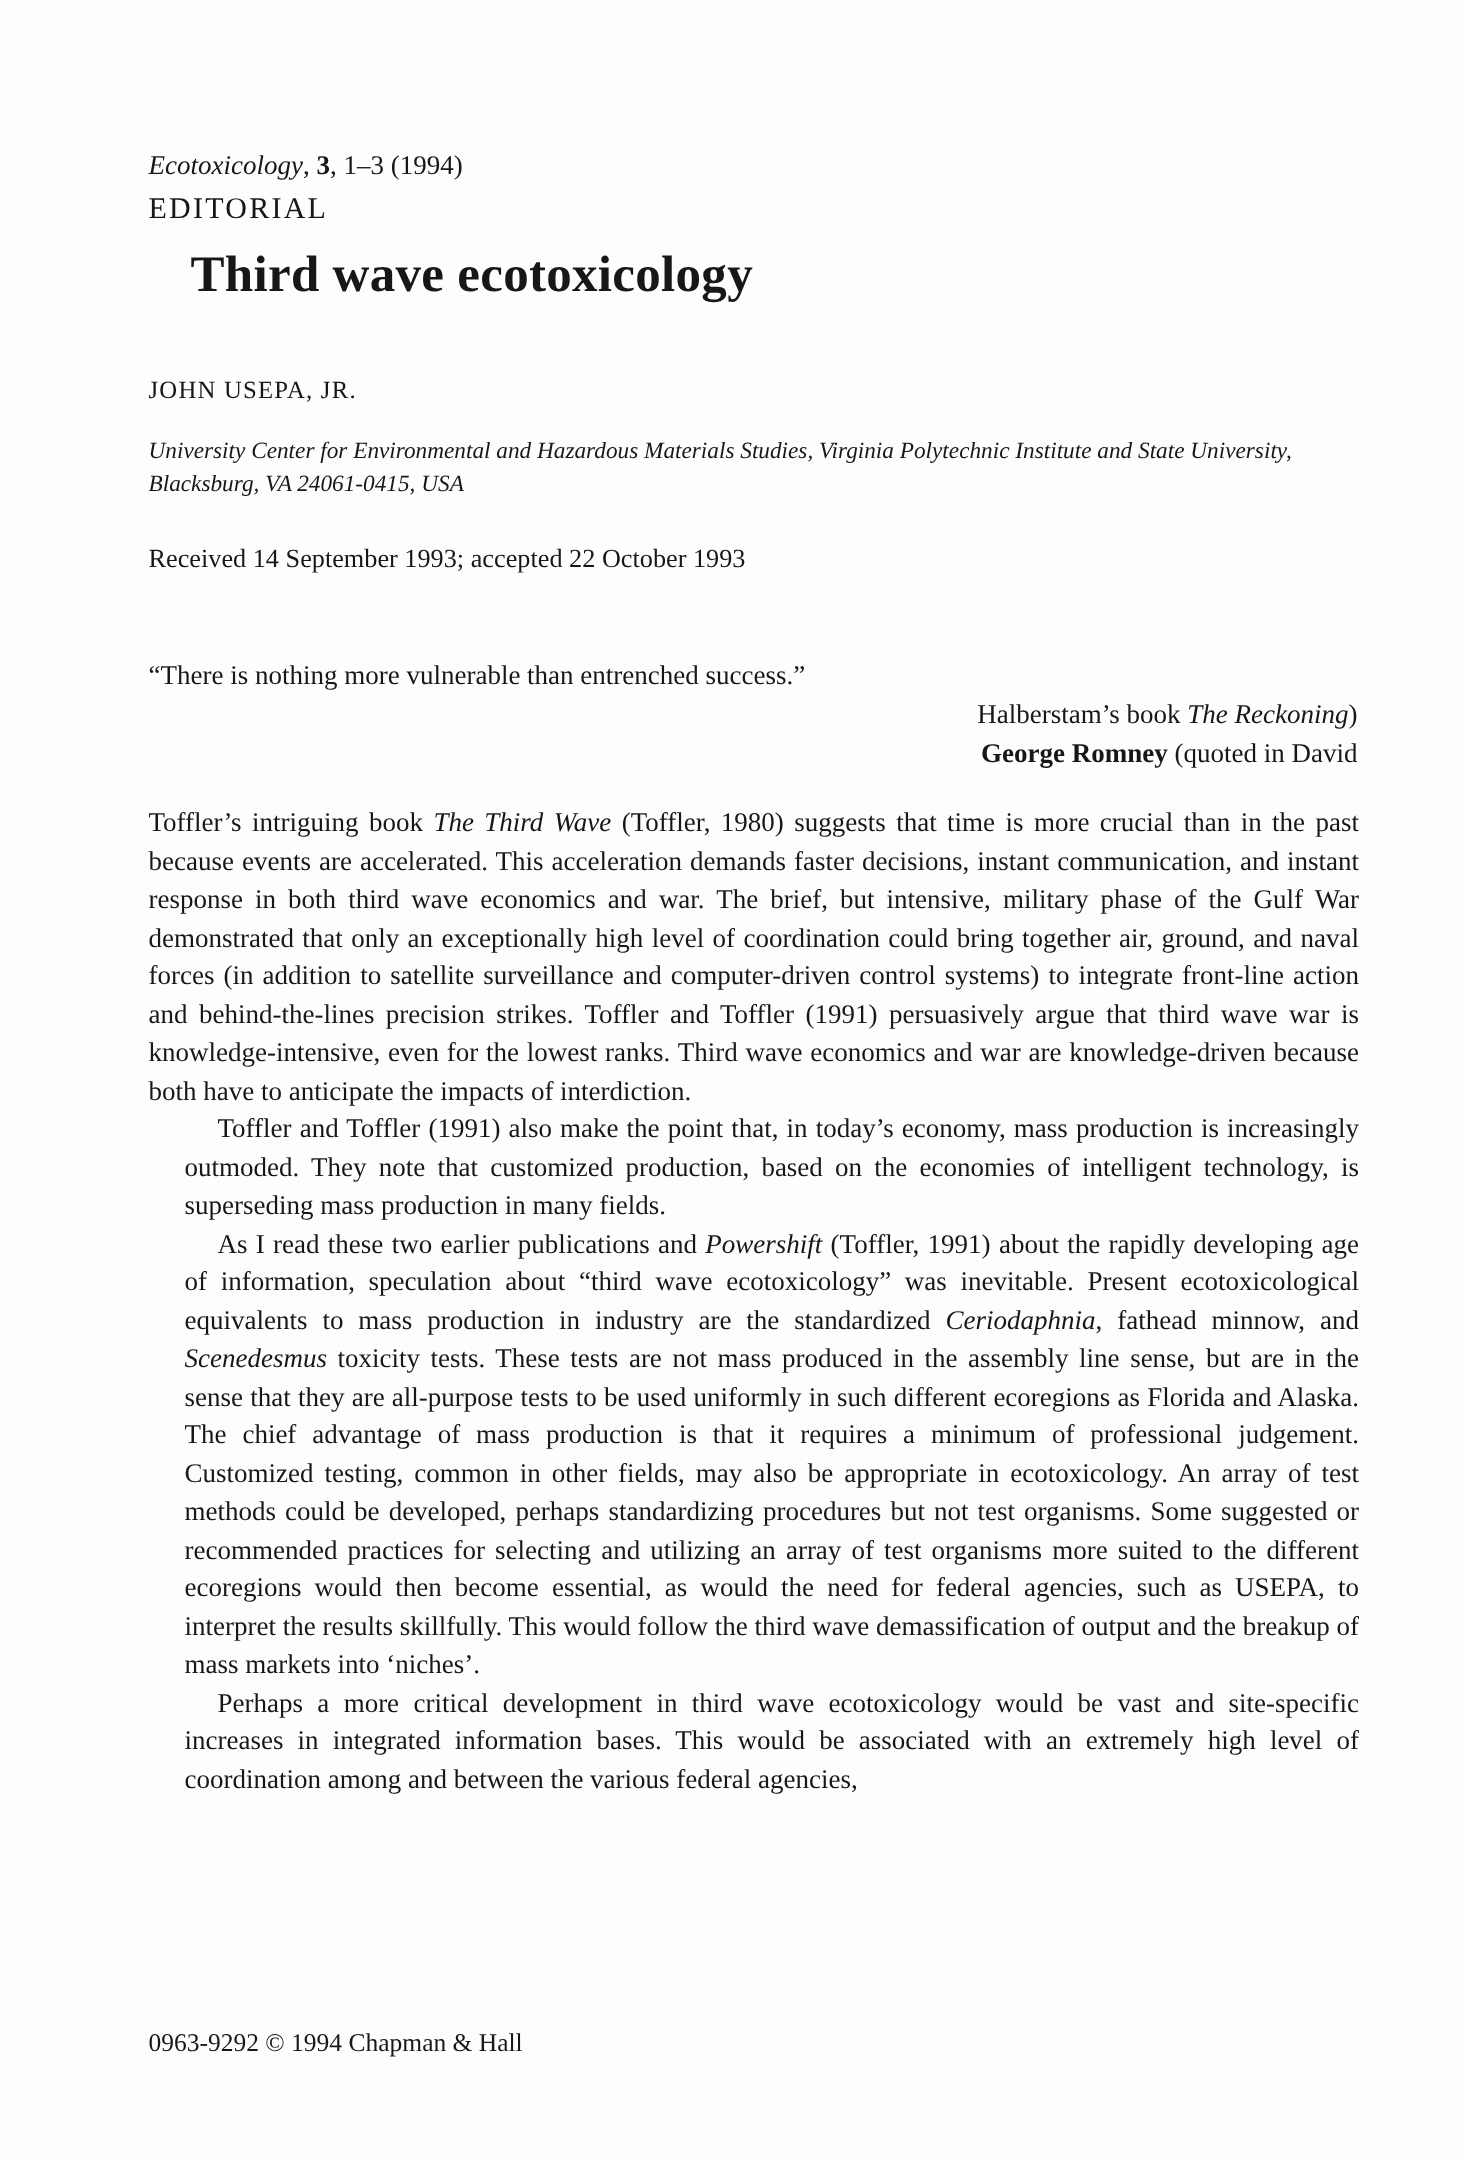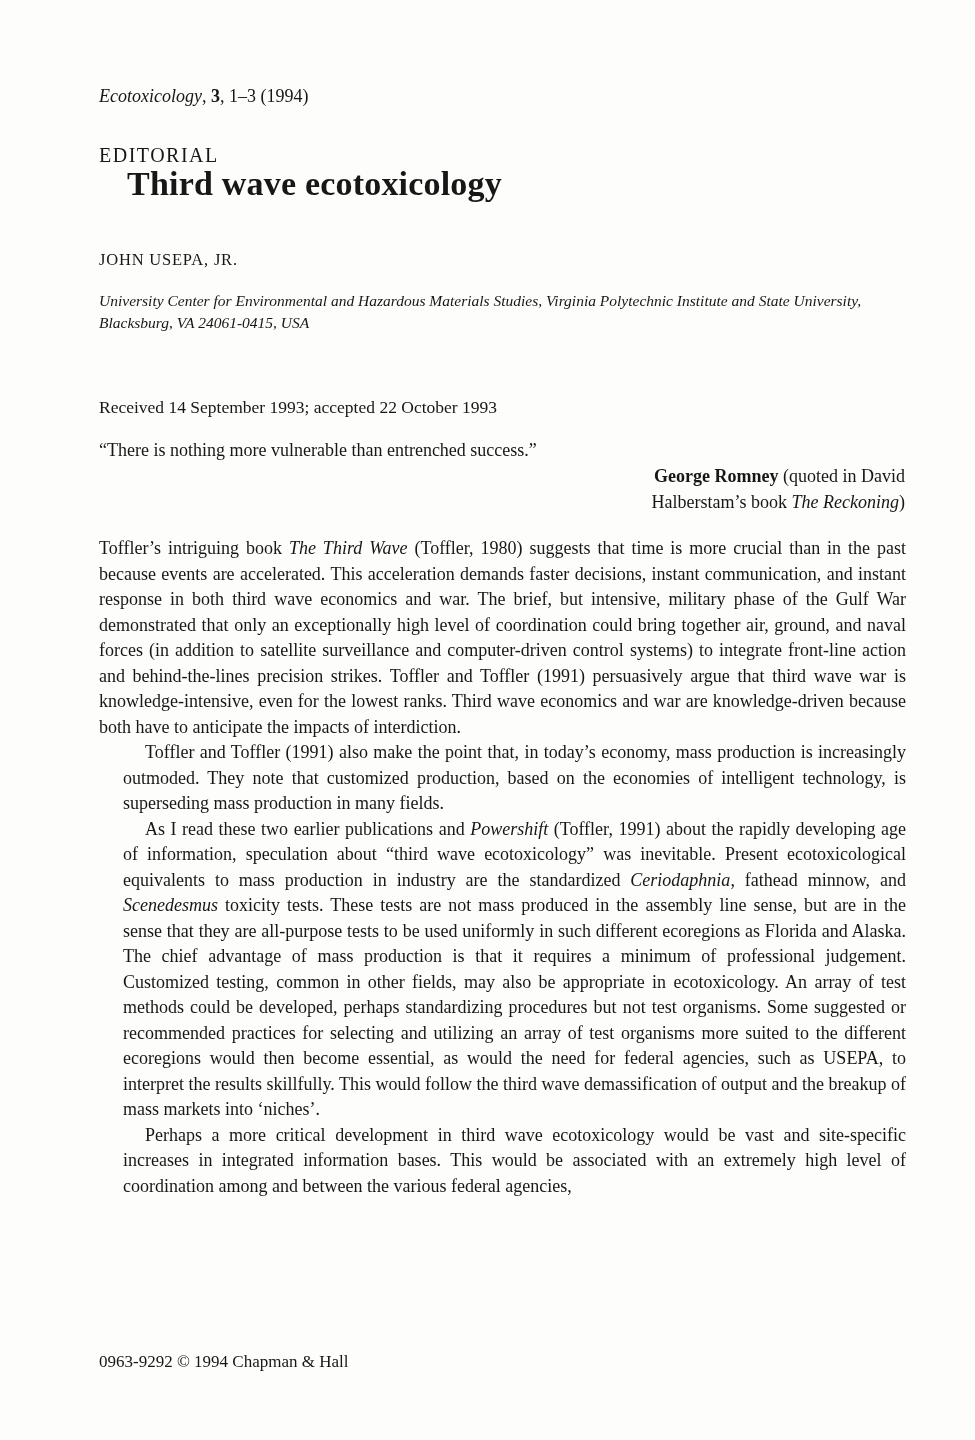--- a/index.html
+++ b/index.html
@@ -10,26 +10,26 @@
     background: #fdfdfb;
     color: #171717;
     font-family: "Liberation Serif", "DejaVu Serif", serif;
     position: relative;
     overflow: hidden;
   }
   .abs { position: absolute; left: 99px; margin: 0; }
   .i { font-style: italic; }
   .b { font-weight: bold; }
 
-  .journal-line   { top: 86px;  font-size: 18px; }
-  .section-label  { top: 144px; font-size: 20px; letter-spacing: 1.5px; }
+  .journal-line   { top: 100px;  font-size: 18px; }
+  .section-label  { top: 128px; font-size: 20px; letter-spacing: 1.5px; }
   .article-title  { top: 165px; font-size: 34px; font-weight: bold; letter-spacing: 0.2px; margin-left: 28px; }
   .author-name    { top: 250px; font-size: 16.5px; letter-spacing: 0.8px; }
   .affiliation    { top: 290px; width: 806px; font-size: 15.5px; font-style: italic; line-height: 22px; }
-  .received       { top: 362px; font-size: 17.5px; margin-top: 35px; }
+  .received       { top: 362px; font-size: 17.5px; }
 
   .epigraph       { top: 437px; width: 806px; font-size: 18px; line-height: 26px; }
   .epigraph .attr { text-align: right; }
 
   .body-text      { top: 536px; width: 807px; font-size: 18px; line-height: 25.5px; text-align: justify; }
   .body-text p    { margin: 0; }
   .body-text p.indent { text-indent: 22px; margin-left: 24px; }
 
   .footer-line    { top: 1352px; font-size: 17px; }
 </style>
@@ -45,22 +45,22 @@
   <h1 class="abs article-title">Third wave ecotoxicology</h1>
 
   <div class="abs author-name">JOHN USEPA, JR.</div>
 
   <div class="abs affiliation">University Center for Environmental and Hazardous Materials Studies, Virginia Polytechnic Institute and State University, Blacksburg, VA 24061-0415, USA</div>
 
   <div class="abs received">Received 14 September 1993; accepted 22 October 1993</div>
 
   <div class="abs epigraph">
     <div>“There is nothing more vulnerable than entrenched success.”</div>
+    <div class="attr"><span>Halberstam’s book </span><span class="i">The Reckoning</span><span>)</span></div>
     <div class="attr"><span class="b">George Romney</span><span> (quoted in David</span></div>
-    <div class="attr"><span>Halberstam’s book </span><span class="i">The Reckoning</span><span>)</span></div>
   </div>
 
   <div class="abs body-text">
     <p><span>Toffler’s intriguing book </span><span class="i">The Third Wave</span><span> (Toffler, 1980) suggests that time is more crucial than in the past because events are accelerated. This acceleration demands faster decisions, instant communication, and instant response in both third wave economics and war. The brief, but intensive, military phase of the Gulf War demonstrated that only an exceptionally high level of coordination could bring together air, ground, and naval forces (in addition to satellite surveillance and computer-driven control systems) to integrate front-line action and behind-the-lines precision strikes. Toffler and Toffler (1991) persuasively argue that third wave war is knowledge-intensive, even for the lowest ranks. Third wave economics and war are knowledge-driven because both have to anticipate the impacts of interdiction.</span></p>
     <p class="indent"><span>Toffler and Toffler (1991) also make the point that, in today’s economy, mass production is increasingly outmoded. They note that customized production, based on the economies of intelligent technology, is superseding mass production in many fields.</span></p>
     <p class="indent"><span>As I read these two earlier publications and </span><span class="i">Powershift</span><span> (Toffler, 1991) about the rapidly developing age of information, speculation about “third wave ecotoxicology” was inevitable. Present ecotoxicological equivalents to mass production in industry are the standardized </span><span class="i">Ceriodaphnia</span><span>, fathead minnow, and </span><span class="i">Scenedesmus</span><span> toxicity tests. These tests are not mass produced in the assembly line sense, but are in the sense that they are all-purpose tests to be used uniformly in such different ecoregions as Florida and Alaska. The chief advantage of mass production is that it requires a minimum of professional judgement. Customized testing, common in other fields, may also be appropriate in ecotoxicology. An array of test methods could be developed, perhaps standardizing procedures but not test organisms. Some suggested or recommended practices for selecting and utilizing an array of test organisms more suited to the different ecoregions would then become essential, as would the need for federal agencies, such as USEPA, to interpret the results skillfully. This would follow the third wave demassification of output and the breakup of mass markets into ‘niches’.</span></p>
     <p class="indent"><span>Perhaps a more critical development in third wave ecotoxicology would be vast and site-specific increases in integrated information bases. This would be associated with an extremely high level of coordination among and between the various federal agencies,</span></p>
   </div>
 
   <div class="abs footer-line">0963-9292 © 1994 Chapman &amp; Hall</div>

